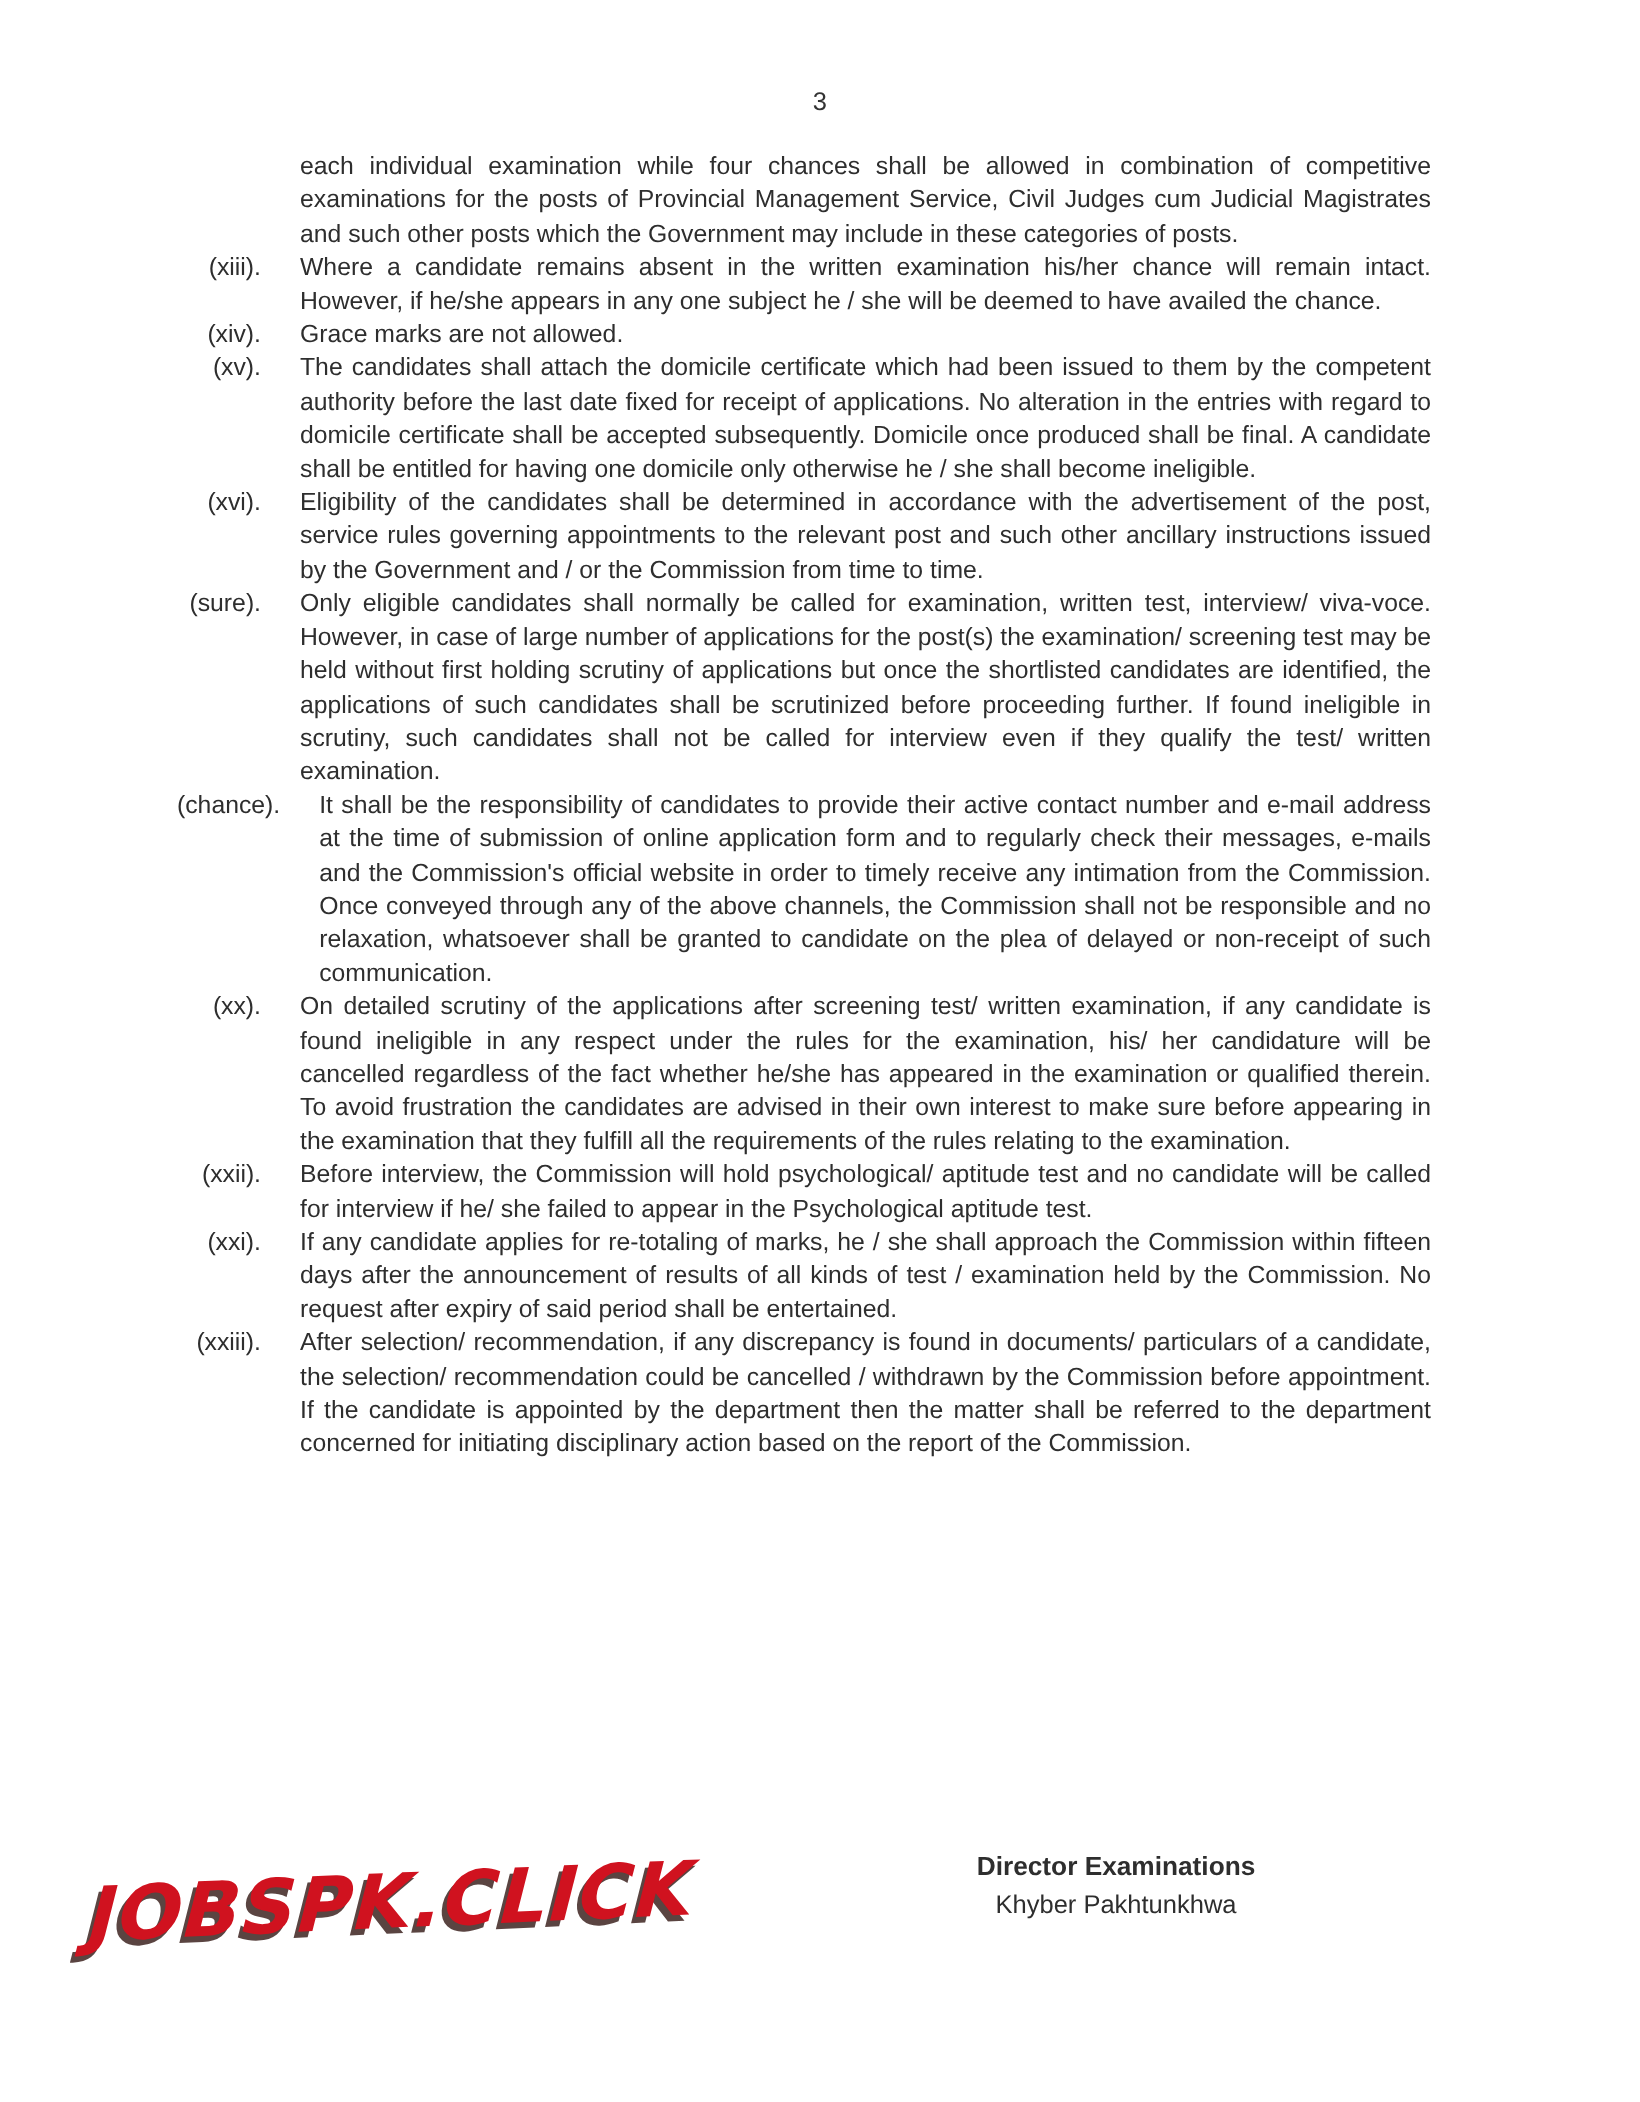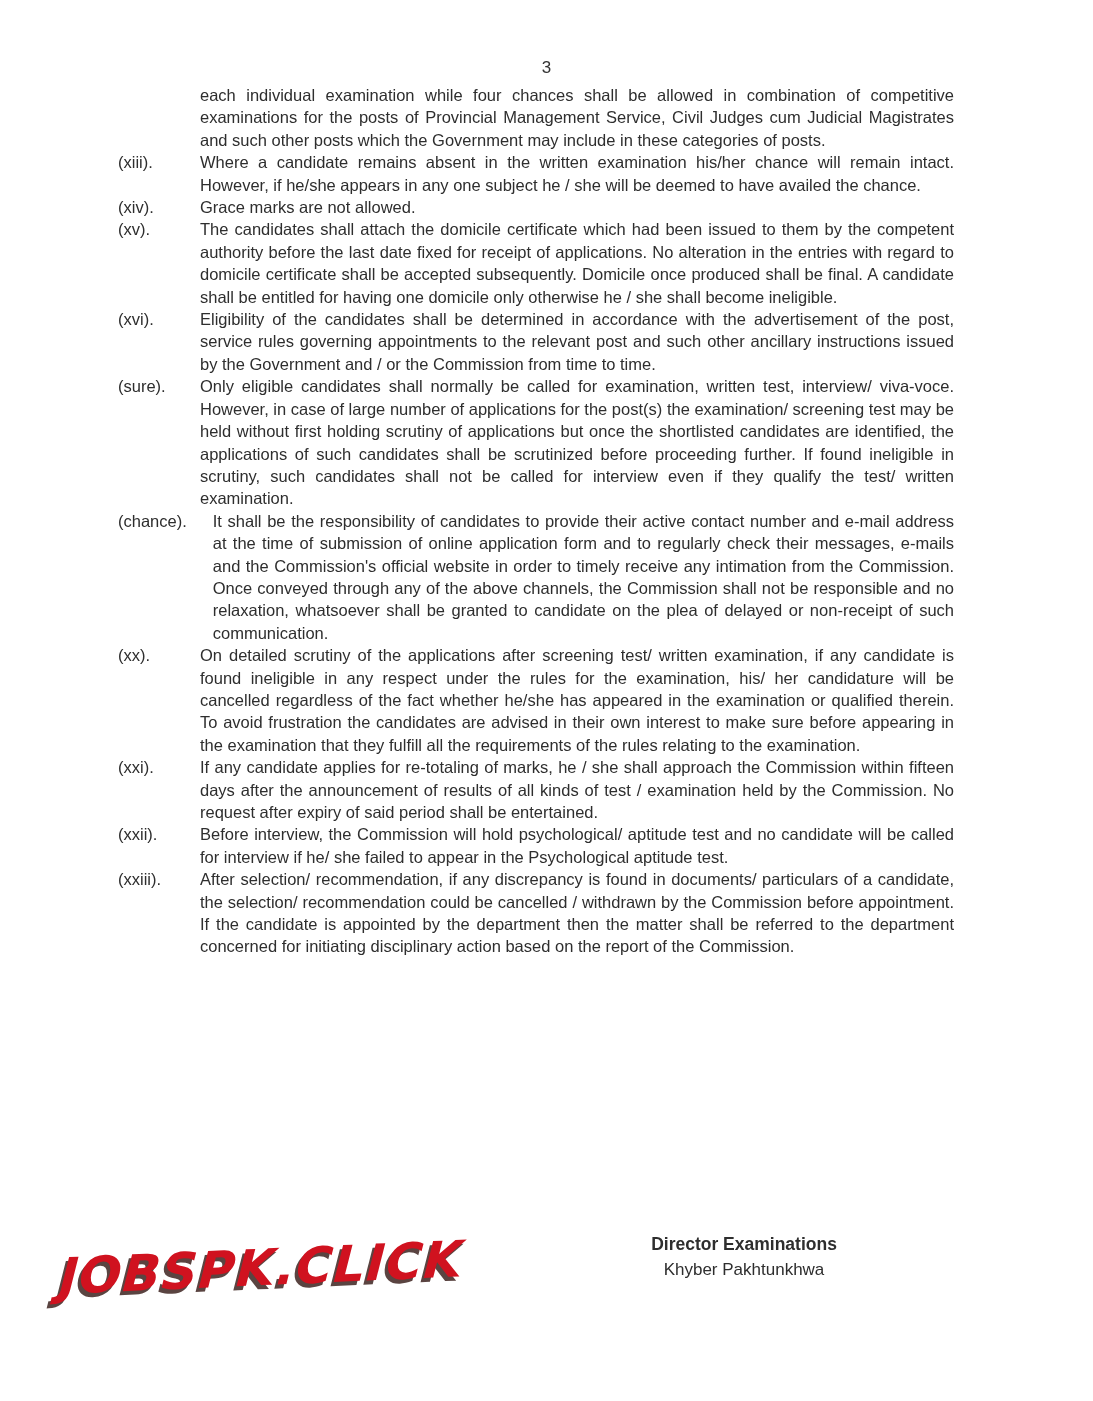--- a/index.html
+++ b/index.html
@@ -14,30 +14,31 @@
     color: #2e2e2e;
     overflow: hidden;
   }
   .page-number {
     text-align: center;
     padding-top: 58px;
     font-size: 17px;
     color: #333;
   }
   .content {
-    margin-top: 6px;
+    margin-top: 22px;
     margin-left: 118px;
     width: 836px;
   }
   .item {
     display: flex;
     align-items: flex-start;
   }
   .item .num {
     flex: 0 0 56px;
+    text-align: right;
     margin-right: 26px;
     font-size: 16.5px;
     line-height: 22.4px;
     white-space: nowrap;
   }
   .item .txt {
     flex: 1 1 auto;
     font-size: 16.5px;
     line-height: 22.4px;
     text-align: justify;
@@ -114,27 +115,27 @@
     <div class="txt">It shall be the responsibility of candidates to provide their active contact number and e-mail address at the time of submission of online application form and to regularly check their messages, e-mails and the Commission's official website in order to timely receive any intimation from the Commission. Once conveyed through any of the above channels, the Commission shall not be responsible and no relaxation, whatsoever shall be granted to candidate on the plea of delayed or non-receipt of such communication.</div>
   </div>
 
 
   <div class="item">
     <div class="num">(xx).</div>
     <div class="txt">On detailed scrutiny of the applications after screening test/ written examination, if any candidate is found ineligible in any respect under the rules for the examination, his/ her candidature will be cancelled regardless of the fact whether he/she has appeared in the examination or qualified therein. To avoid frustration the candidates are advised in their own interest to make sure before appearing in the examination that they fulfill all the requirements of the rules relating to the examination.</div>
   </div>
 
   <div class="item">
-    <div class="num">(xxi).</div>
-    <div class="txt">If any candidate applies for re-totaling of marks, he / she shall approach the Commission within fifteen days after the announcement of results of all kinds of test / examination held by the Commission. No request after expiry of said period shall be entertained.</div>
+    <div class="num">(xxii).</div>
+    <div class="txt">Before interview, the Commission will hold psychological/ aptitude test and no candidate will be called for interview if he/ she failed to appear in the Psychological aptitude test.</div>
   </div>
 
   <div class="item">
-    <div class="num">(xxii).</div>
-    <div class="txt">Before interview, the Commission will hold psychological/ aptitude test and no candidate will be called for interview if he/ she failed to appear in the Psychological aptitude test.</div>
+    <div class="num">(xxi).</div>
+    <div class="txt">If any candidate applies for re-totaling of marks, he / she shall approach the Commission within fifteen days after the announcement of results of all kinds of test / examination held by the Commission. No request after expiry of said period shall be entertained.</div>
   </div>
 
   <div class="item">
     <div class="num">(xxiii).</div>
     <div class="txt">After selection/ recommendation, if any discrepancy is found in documents/ particulars of a candidate, the selection/ recommendation could be cancelled / withdrawn by the Commission before appointment. If the candidate is appointed by the department then the matter shall be referred to the department concerned for initiating disciplinary action based on the report of the Commission.</div>
   </div>
 
 </div>
 
 <div class="signature">

